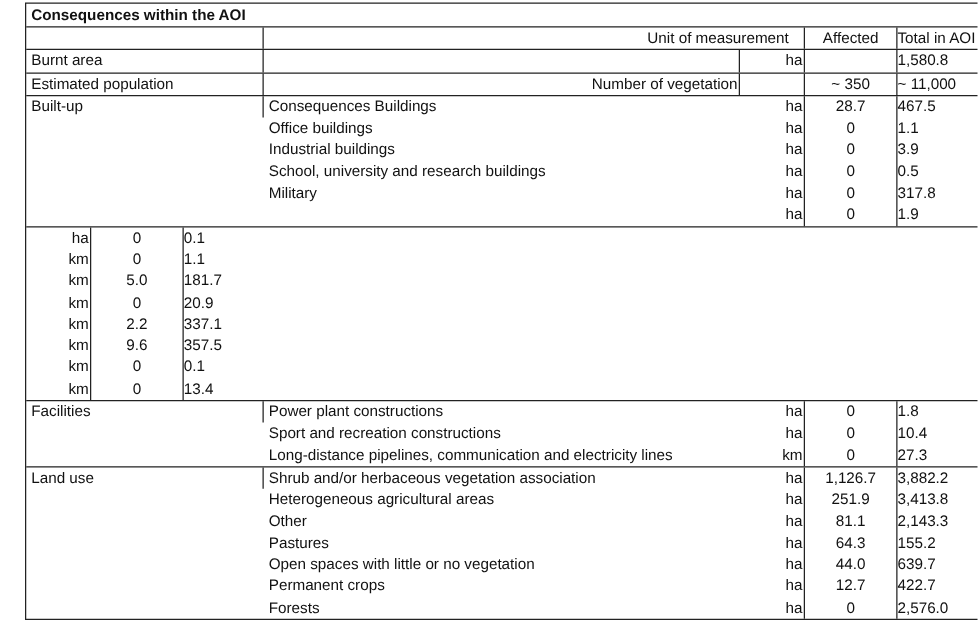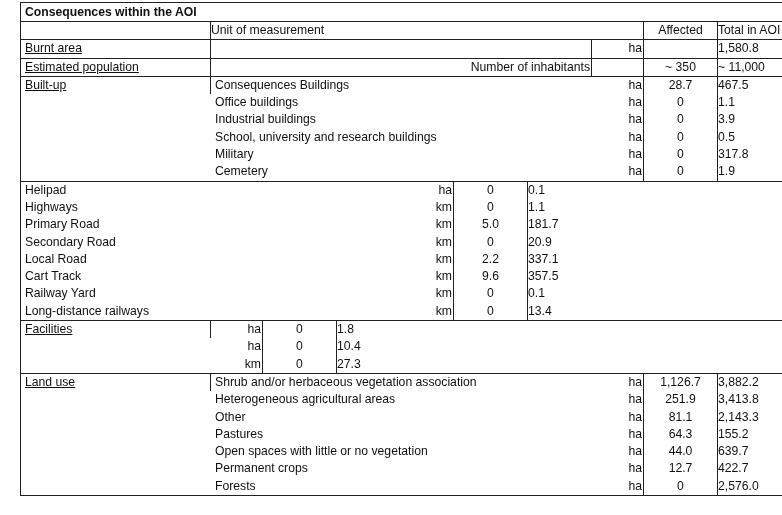--- a/index.html
+++ b/index.html
@@ -1,28 +1,28 @@
 <!DOCTYPE html>
 <html><head>
 <meta charset="utf-8">
 <style>
   html, body { margin: 0; padding: 0; background: #ffffff; }
   body { width: 782px; height: 515px; position: relative; font-family: "Liberation Sans", sans-serif; font-size: 12.2px; color: #111; }
   .tbl { position: absolute; left: 20px; top: 2px; width: 776px; border: 1.5px solid #222; box-sizing: border-box; }
   .title { height: 18px; line-height: 18px; padding-left: 4px; font-weight: bold; border-bottom: 1px solid #222; }
   .row { display: flex; border-bottom: 1px solid #222; }
   .row:last-child { border-bottom: none; }
-  .c-cat { width: 190px; border-right: 1px solid #222; padding-left: 4px; box-sizing: border-box; text-decoration: underline; }
+  .c-cat { width: 190px; border-right: 1px solid #222; padding-left: 4px; box-sizing: border-box; }
   .c-mid { flex: 1; display: flex; }
   .c-sub { width: 381px; box-sizing: border-box; padding-left: 4px; }
   .c-unit { width: 52px; text-align: right; padding-right: 1px; box-sizing: border-box; border-right: 1px solid #222; }
   .c-aff { width: 74px; text-align: center; border-right: 1px solid #222; box-sizing: border-box; }
   .c-tot { width: 77px; text-align: left; box-sizing: border-box; }
   .line { height: 17.3px; line-height: 17.3px; white-space: nowrap; }
-  .hdr-unit { width: 433px; text-align: left; padding-right: 1px; border-right: 1px solid #222; box-sizing: border-box; }
+  .hdr-unit { width: 433px; text-align: right; padding-right: 12px; border-right: 1px solid #222; box-sizing: border-box; }
   .pop-label { width: 381px; text-align: right; padding-right: 1px; border-right: 1px solid #222; box-sizing: border-box; }
   .grp .c-sub .line, .grp .c-unit .line, .grp .c-aff .line, .grp .c-tot .line { }
 </style>
 </head>
 <body>
 
 <div class="tbl">
   <div class="title">Consequences within the AOI</div>
 
   <div class="row">
@@ -41,37 +41,36 @@
       <div class="c-unit line">ha</div>
       <div class="c-aff line"></div>
       <div class="c-tot line">1,580.8</div>
     </div>
   </div>
 
 
   <div class="row">
     <div class="c-cat line">Estimated population</div>
     <div class="c-mid">
-      <div class="pop-label line">Number of inhabitants</div>
+      <div class="pop-label line">Number of vegetation</div>
       <div class="c-unit line"></div>
       <div class="c-aff line">~ 350</div>
       <div class="c-tot line">~ 11,000</div>
     </div>
   </div>
 
   <div class="row grp">
     <div class="c-cat line">Built-up</div>
     <div class="c-mid">
       <div class="c-sub">
         <div class="line">Consequences Buildings</div>
         <div class="line">Office buildings</div>
         <div class="line">Industrial buildings</div>
         <div class="line">School, university and research buildings</div>
         <div class="line">Military</div>
-        <div class="line">Cemetery</div>
       </div>
       <div class="c-unit">
         <div class="line">ha</div>
         <div class="line">ha</div>
         <div class="line">ha</div>
         <div class="line">ha</div>
         <div class="line">ha</div>
         <div class="line">ha</div>
       </div>
       <div class="c-aff">
@@ -88,30 +87,20 @@
         <div class="line">3.9</div>
         <div class="line">0.5</div>
         <div class="line">317.8</div>
         <div class="line">1.9</div>
       </div>
     </div>
   </div>
 
   <div class="row grp">
     <div class="c-mid">
-      <div class="c-sub">
-        <div class="line">Helipad</div>
-        <div class="line">Highways</div>
-        <div class="line">Primary Road</div>
-        <div class="line">Secondary Road</div>
-        <div class="line">Local Road</div>
-        <div class="line">Cart Track</div>
-        <div class="line">Railway Yard</div>
-        <div class="line">Long-distance railways</div>
-      </div>
       <div class="c-unit">
         <div class="line">ha</div>
         <div class="line">km</div>
         <div class="line">km</div>
         <div class="line">km</div>
         <div class="line">km</div>
         <div class="line">km</div>
         <div class="line">km</div>
         <div class="line">km</div>
       </div>
@@ -134,20 +123,25 @@
         <div class="line">357.5</div>
         <div class="line">0.1</div>
         <div class="line">13.4</div>
       </div>
     </div>
   </div>
 
   <div class="row grp">
     <div class="c-cat line">Facilities</div>
     <div class="c-mid">
+      <div class="c-sub">
+        <div class="line">Power plant constructions</div>
+        <div class="line">Sport and recreation constructions</div>
+        <div class="line">Long-distance pipelines, communication and electricity lines</div>
+      </div>
       <div class="c-unit">
         <div class="line">ha</div>
         <div class="line">ha</div>
         <div class="line">km</div>
       </div>
       <div class="c-aff">
         <div class="line">0</div>
         <div class="line">0</div>
         <div class="line">0</div>
       </div>

